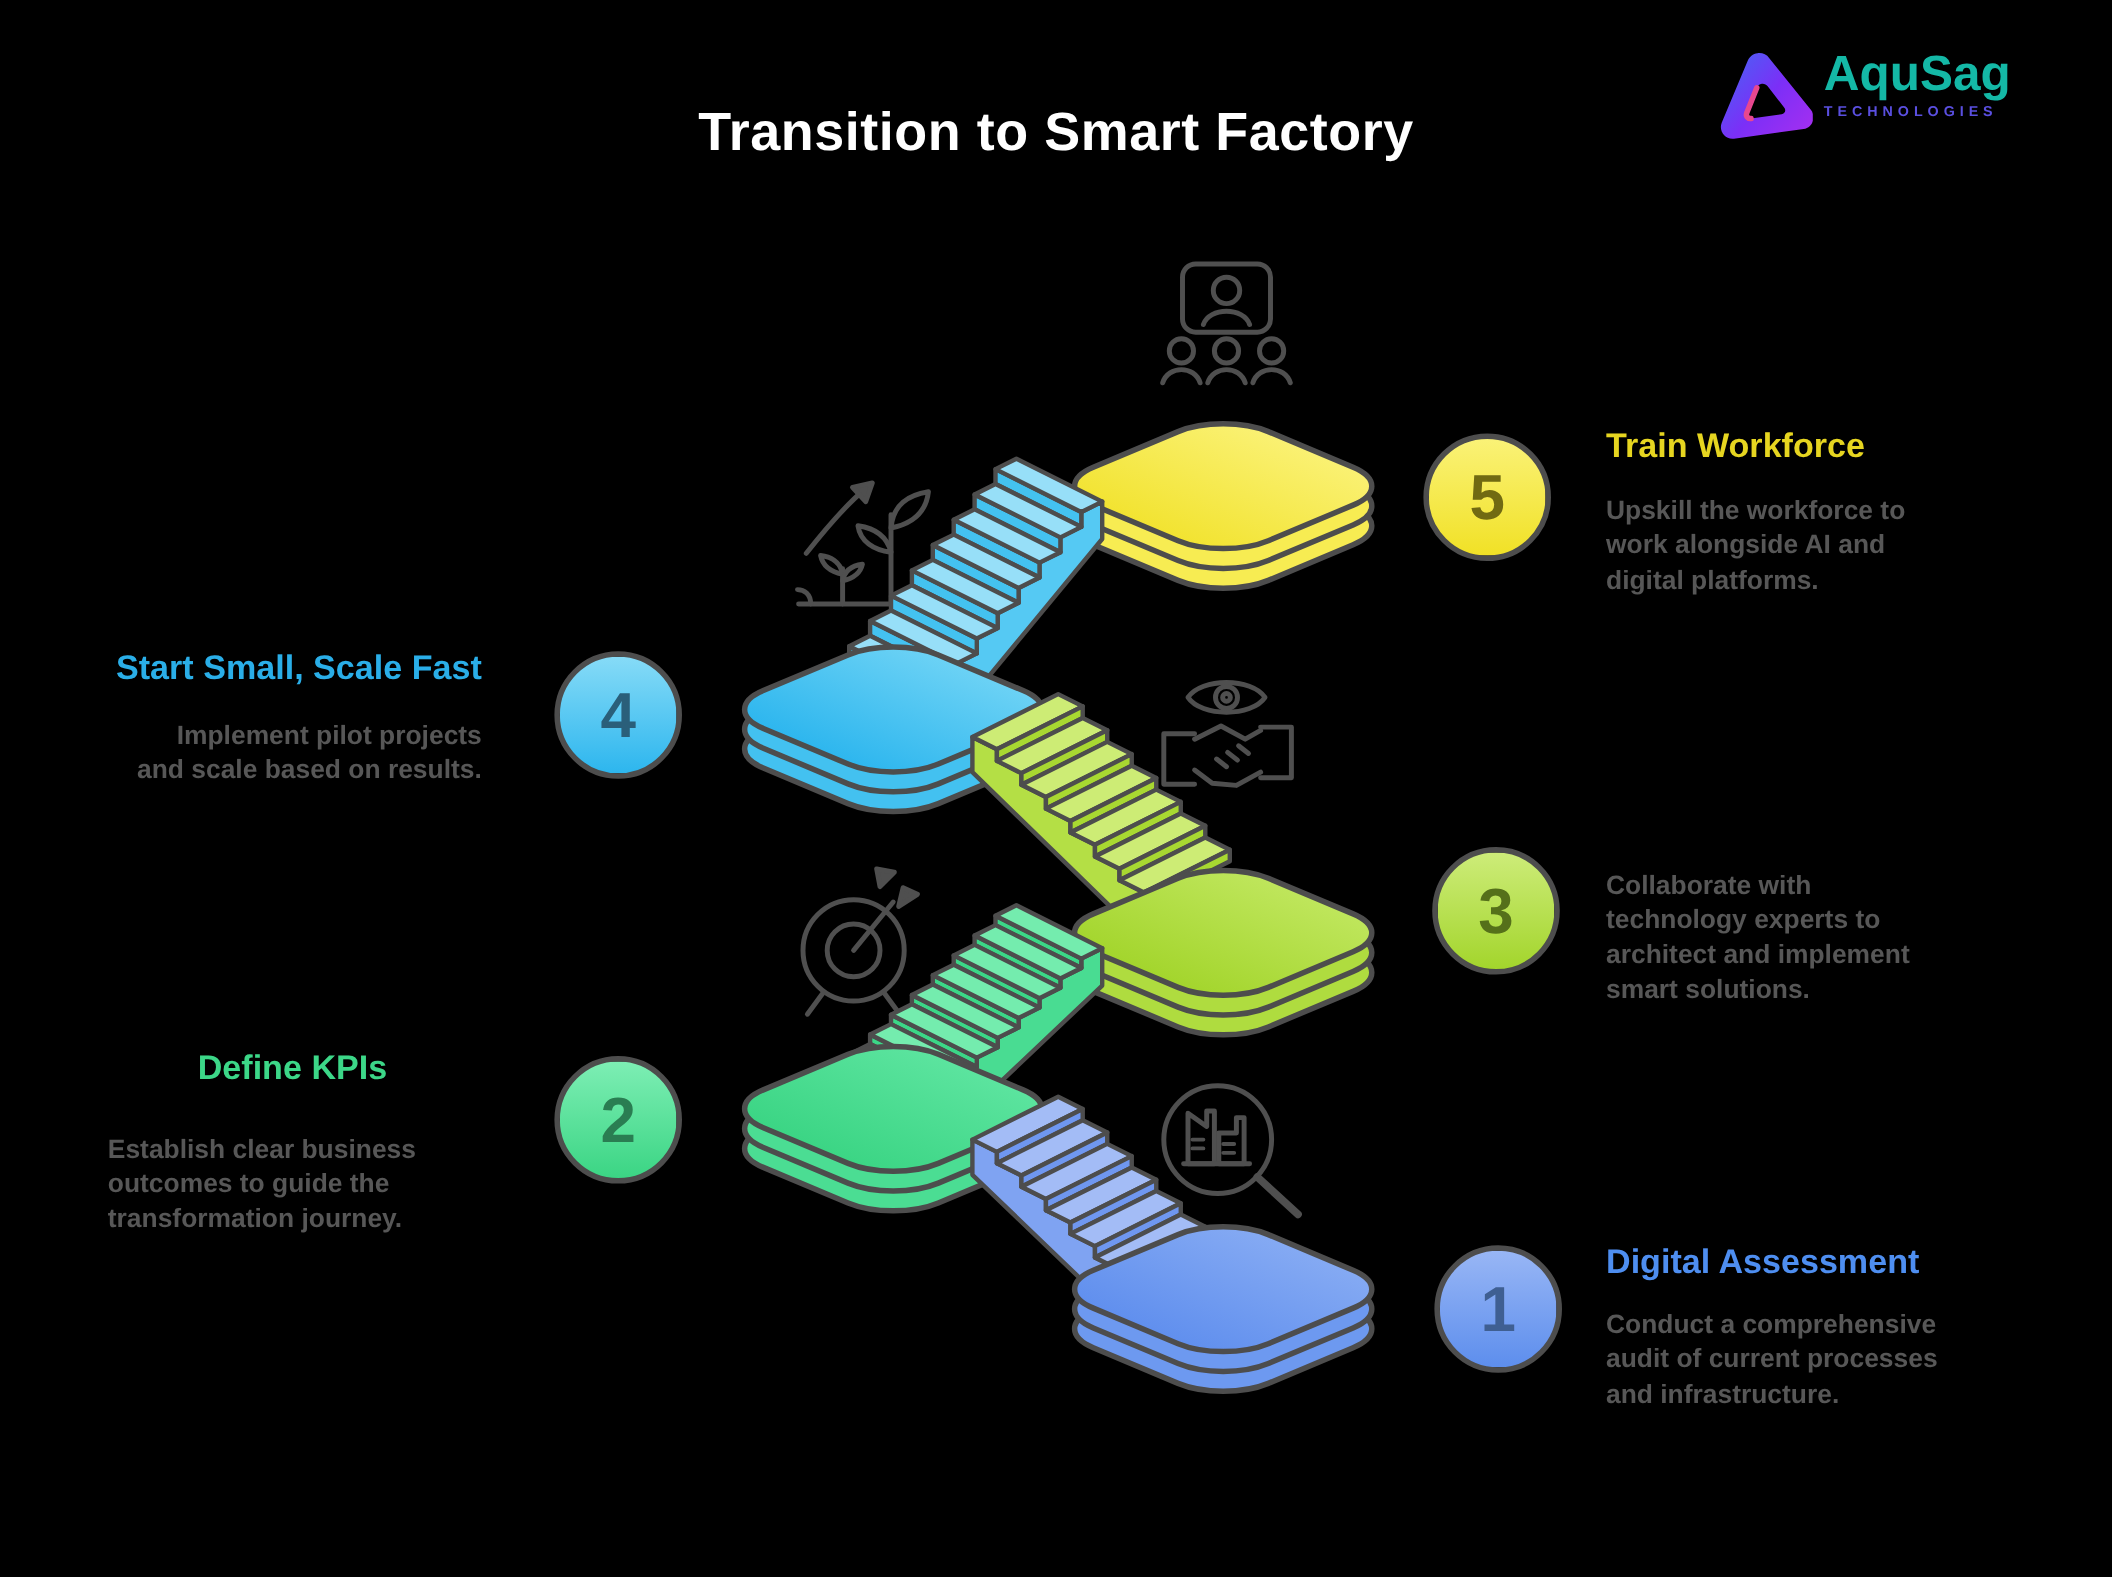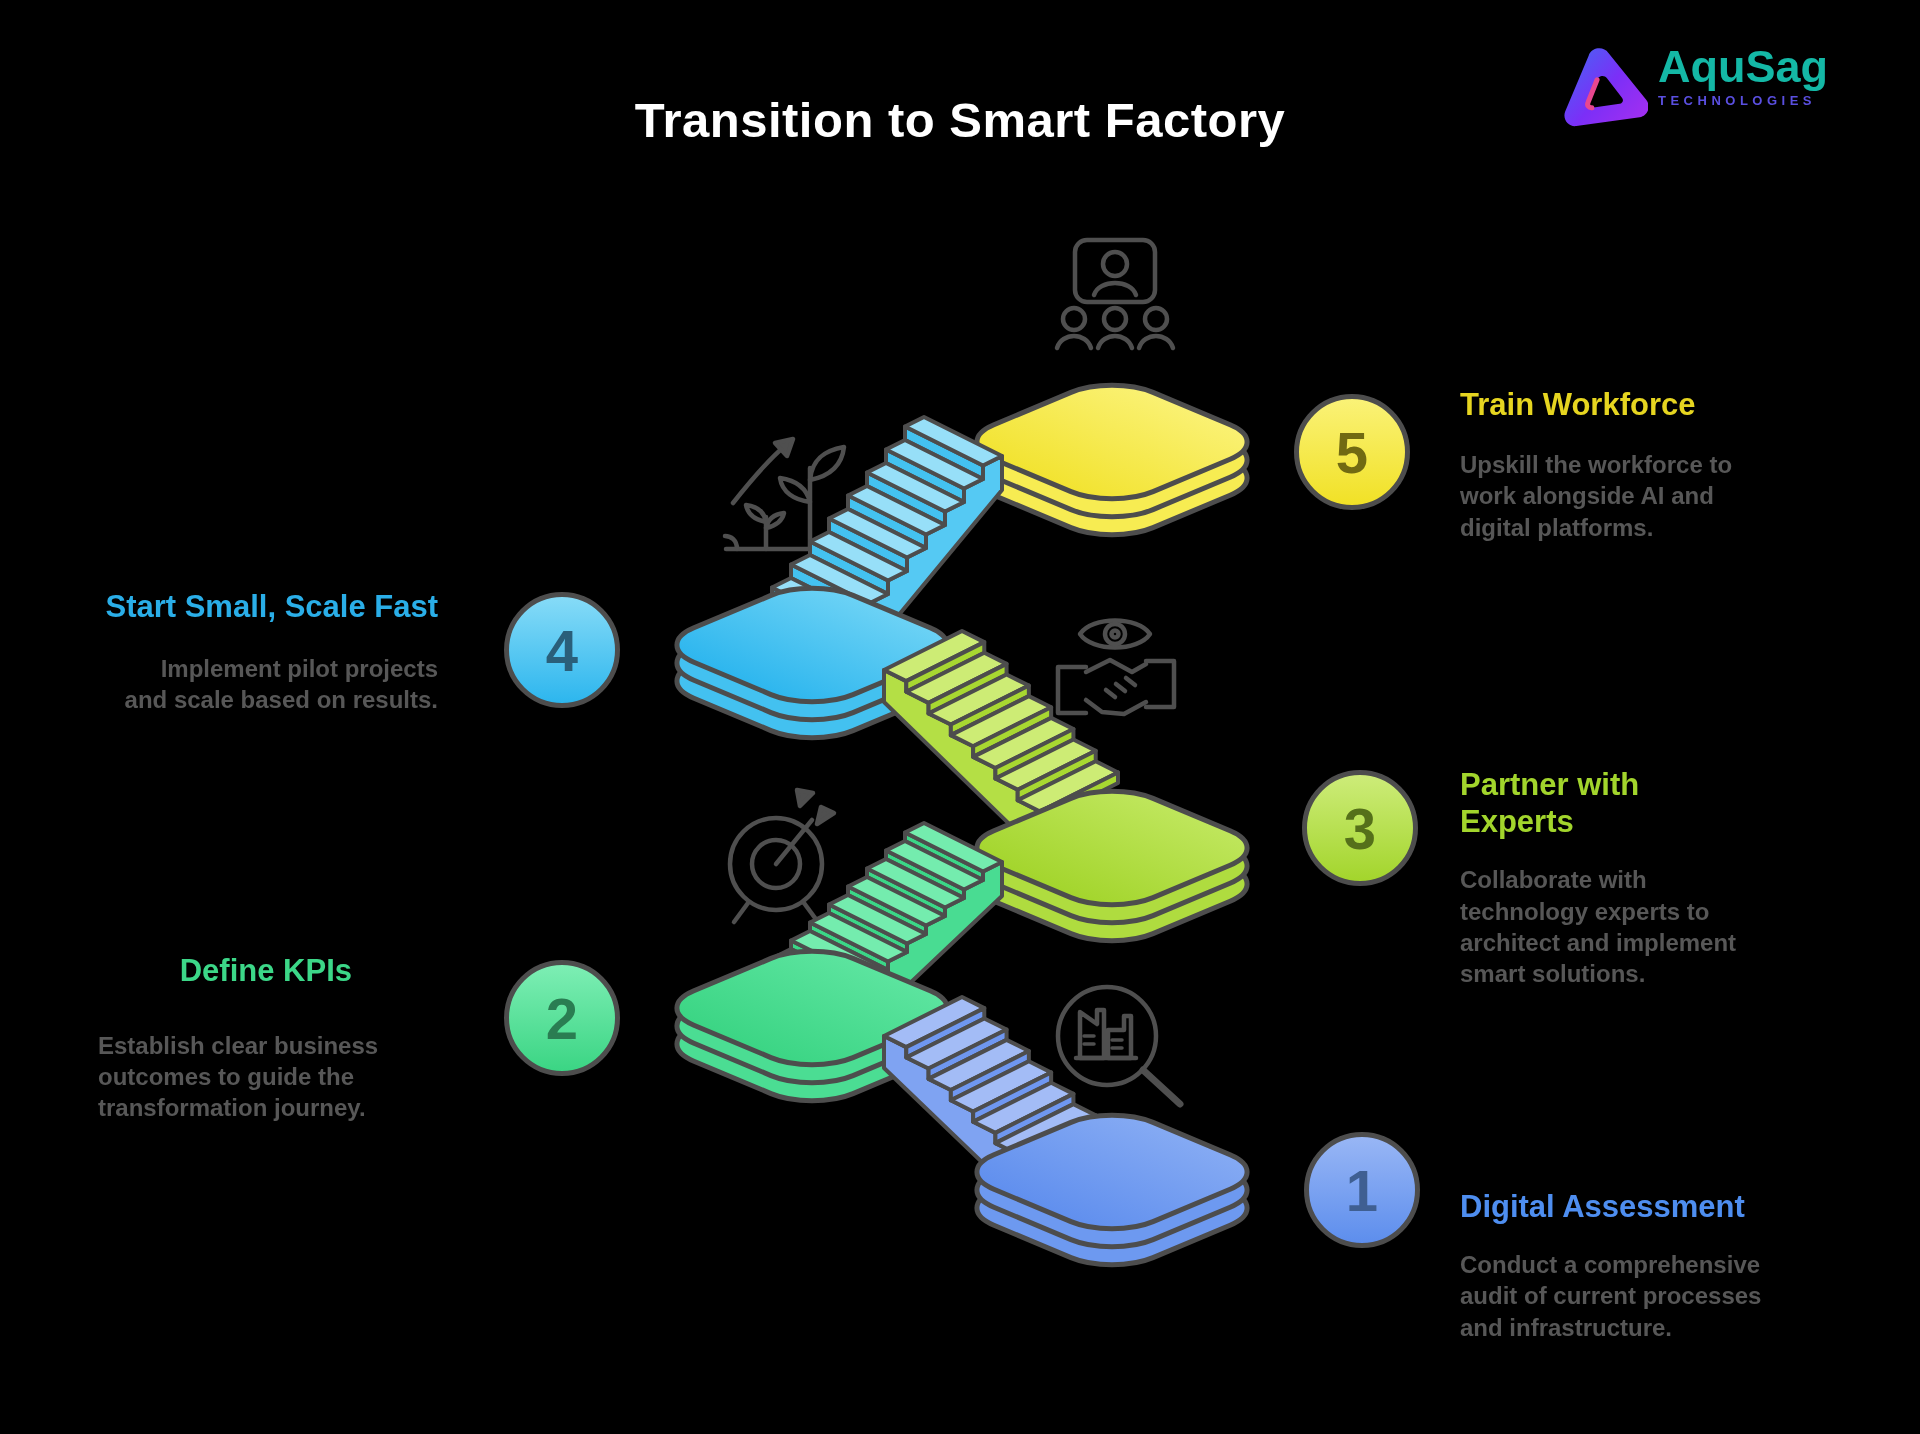--- a/index.html
+++ b/index.html
@@ -20,21 +20,21 @@
   #c4{left:504px; top:592px;background:linear-gradient(180deg,#86dbf7,#2db6ee);color:#2a5f7a;}
   #c3{left:1302px;top:770px;background:linear-gradient(180deg,#cdec79,#a3d52c);color:#55701a;}
   #c2{left:504px; top:960px;background:linear-gradient(180deg,#7deeb4,#3bd584);color:#2a7d52;}
   #c1{left:1304px;top:1132px;background:linear-gradient(180deg,#98b6f5,#5d8eed);color:#3f5f92;}
   
   .block{position:absolute;}
   .block h3{margin:0;font-size:31px;font-weight:bold;line-height:1.2;}
   .block p{margin:0;font-size:24px;font-weight:bold;color:#575757;line-height:1.3;}
   #b5{left:1460px;top:386px;width:360px;}  #b5 p{margin-top:26px;width:312px;}
   #b3{left:1460px;top:766px;width:360px;}  #b3 h3{width:240px;} #b3 p{margin-top:24px;width:312px;}
-  #b1{left:1460px;top:1188px;width:380px;} #b1 p{margin-top:24px;width:340px;}
+  #b1{left:1460px;top:1128px;width:380px;} #b1 p{margin-top:24px;width:340px;}
   #b4{right:1482px;top:588px;width:420px;text-align:right;}
   #b4 h3{width:350px;margin-left:auto;} #b4 p{margin-top:28px;width:320px;margin-left:auto;}
   #b2t{right:1568px;top:952px;text-align:right;}
   #b2b{right:1482px;top:1030px;width:340px;}
 </style>
 </head>
 <body>
 
 <div id="page">
 
@@ -247,21 +247,20 @@
 
   <div class="block" id="b4">
     <h3 style="color: rgb(42, 174, 232);">Start Small, Scale Fast</h3>
     <p>Implement pilot projects and scale based on results.</p>
   </div>
   <div class="block" id="b5">
     <h3 style="color: rgb(230, 213, 32);">Train Workforce</h3>
     <p>Upskill the workforce to work alongside AI and digital platforms.</p>
   </div>
   <div class="block" id="b3">
-    <h3 style="color: rgb(162, 213, 44);">Partner with Experts</h3>
     <p>Collaborate with technology experts to architect and implement smart solutions.</p>
   </div>
   <div class="block" id="b2t">
     <h3 style="color: rgb(60, 215, 136);">Define KPIs</h3>
   </div>
   <div class="block" id="b2b">
     <p>Establish clear business outcomes to guide the transformation journey.</p>
   </div>
   <div class="block" id="b1">
     <h3 style="color: rgb(78, 142, 240);">Digital Assessment</h3>

